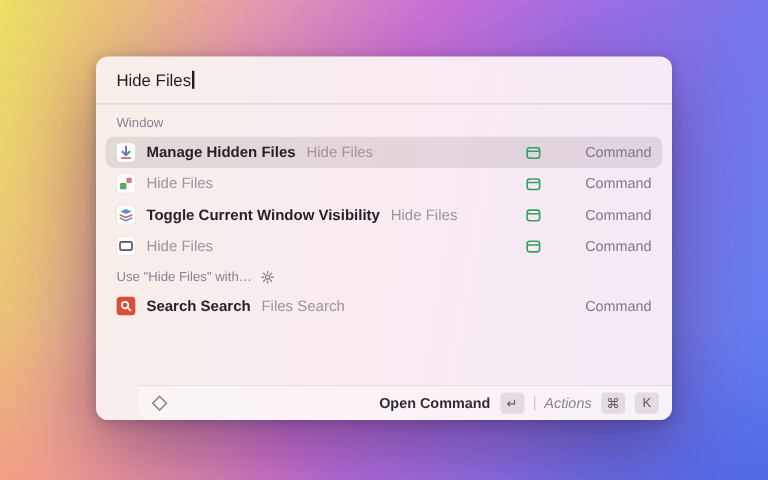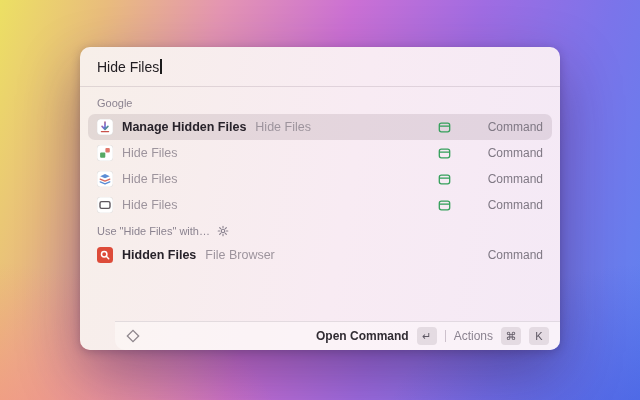--- a/index.html
+++ b/index.html
@@ -33,40 +33,40 @@
   .title { font-size:12.5px; font-weight:600; color:#27222a; white-space:nowrap; }
   .subtitle { font-size:12.5px; color:#9d949d; white-space:nowrap; }
   .spacer { flex:1 1 auto; }
   .accessory { font-size:12px; color:#7f7884;margin-left:28px; }
   .accessory-icon { display:flex; align-items:center; }
 
   .footer { flex:0 0 29px; display:flex; align-items:center; gap:8px; padding:0 11px;
     border-top:1px solid rgba(90,70,90,.15); background:rgba(255,252,252,.45);
     border-radius:0 0 10px 10px;margin-left:35px; }
   .footer-primary { font-size:12px; font-weight:600; color:#312c33; }
-  .footer-secondary { font-size:12px; color:#8b8390; }
+  .footer-secondary { font-size:12px; color:#8b8390;font-style:italic; }
   .key { min-width:20px; height:18px; padding:0 4px; border-radius:4px;
     background:rgba(120,100,115,.16); color:#5e5863; font-size:11px;
     display:flex; align-items:center; justify-content:center; }
   .vdiv { width:1px; height:12px; background:rgba(90,70,90,.28); }
 </style>
 </head>
 <body style="--selection: rgba(90,70,85,0.13); --command-green: #35a05b; --file-search-red: #dd4b39;">
 
 <div class="launcher">
 
   <div class="search-row">
     <span class="search-text">Hide Files</span>
       <span class="caret"></span>
   </div>
 
   <div class="list">
 
     <div class="section-header">
-      <span>Google</span>
+      <span>Window</span>
     </div>
 
     <div class="row selected">
       <span class="app-icon">
         <svg width="16" height="16" viewBox="0 0 16 16">
           <rect width="16" height="16" rx="3.5" fill="#fff" stroke="rgba(0,0,0,0.08)"></rect>
           <defs>
               <linearGradient id="mh" x1="0" y1="0" x2="1" y2="1">
             <stop offset="0" stop-color="#e05a4e"></stop>
                 <stop offset="0.5" stop-color="#6f6fde"></stop>
@@ -110,20 +110,21 @@
 
     <div class="row">
       <span class="app-icon">
         <svg width="16" height="16" viewBox="0 0 16 16">
           <rect width="16" height="16" rx="3.5" fill="#fff" stroke="rgba(0,0,0,0.08)"></rect>
           <path d="M8 3.1l4.8 2.1L8 7.3 3.2 5.2z" fill="#5b8ed6"></path>
           <path d="M3.2 8.1L8 10.2l4.8-2.1" stroke="#d96a5e" stroke-width="1.3" fill="none" stroke-linecap="round" stroke-linejoin="round"></path>
           <path d="M3.2 10.8L8 12.9l4.8-2.1" stroke="#5b8ed6" stroke-width="1.3" fill="none" stroke-linecap="round" stroke-linejoin="round"></path>
         </svg>
       </span>
+      <span class="title">Toggle Current Window Visibility</span>
       <span class="subtitle">Hide Files</span>
       <span class="spacer"></span>
       <span class="accessory-icon">
         <svg width="13" height="13" viewBox="0 0 16 16">
             <rect x="1.6" y="2.6" width="12.8" height="10.8" rx="2.6" fill="none" stroke="var(--command-green,#35a05b)" stroke-width="1.6"></rect>
             <line x1="1.6" y1="6.3" x2="14.4" y2="6.3" stroke="var(--command-green,#35a05b)" stroke-width="1.6"></line>
           </svg>
       </span>
       <span class="accessory">Command</span>
     </div>
@@ -158,22 +159,22 @@
 
 
     <div class="row">
       <span class="app-icon">
         <svg width="16" height="16" viewBox="0 0 16 16">
           <rect width="16" height="16" rx="3.5" fill="var(--file-search-red,#dd4b39)"></rect>
           <circle cx="7.2" cy="7.2" r="2.7" fill="none" stroke="#fff" stroke-width="1.5"></circle>
           <line x1="9.3" y1="9.3" x2="11.7" y2="11.7" stroke="#fff" stroke-width="1.5" stroke-linecap="round"></line>
         </svg>
       </span>
-      <span class="title">Hidden Files</span>
-      <span class="subtitle">File Browser</span>
+      <span class="title">Search Search</span>
+      <span class="subtitle">Files Search</span>
       <span class="spacer"></span>
       <span class="accessory">Command</span>
     </div>
 
   </div>
 
   <div class="footer">
     <span style="display:flex;">
       <svg width="14" height="14" viewBox="0 0 16 16">
           <rect x="3.4" y="3.4" width="9.2" height="9.2" transform="rotate(45 8 8)" fill="none" stroke="#8f878d" stroke-width="1.5"></rect>

